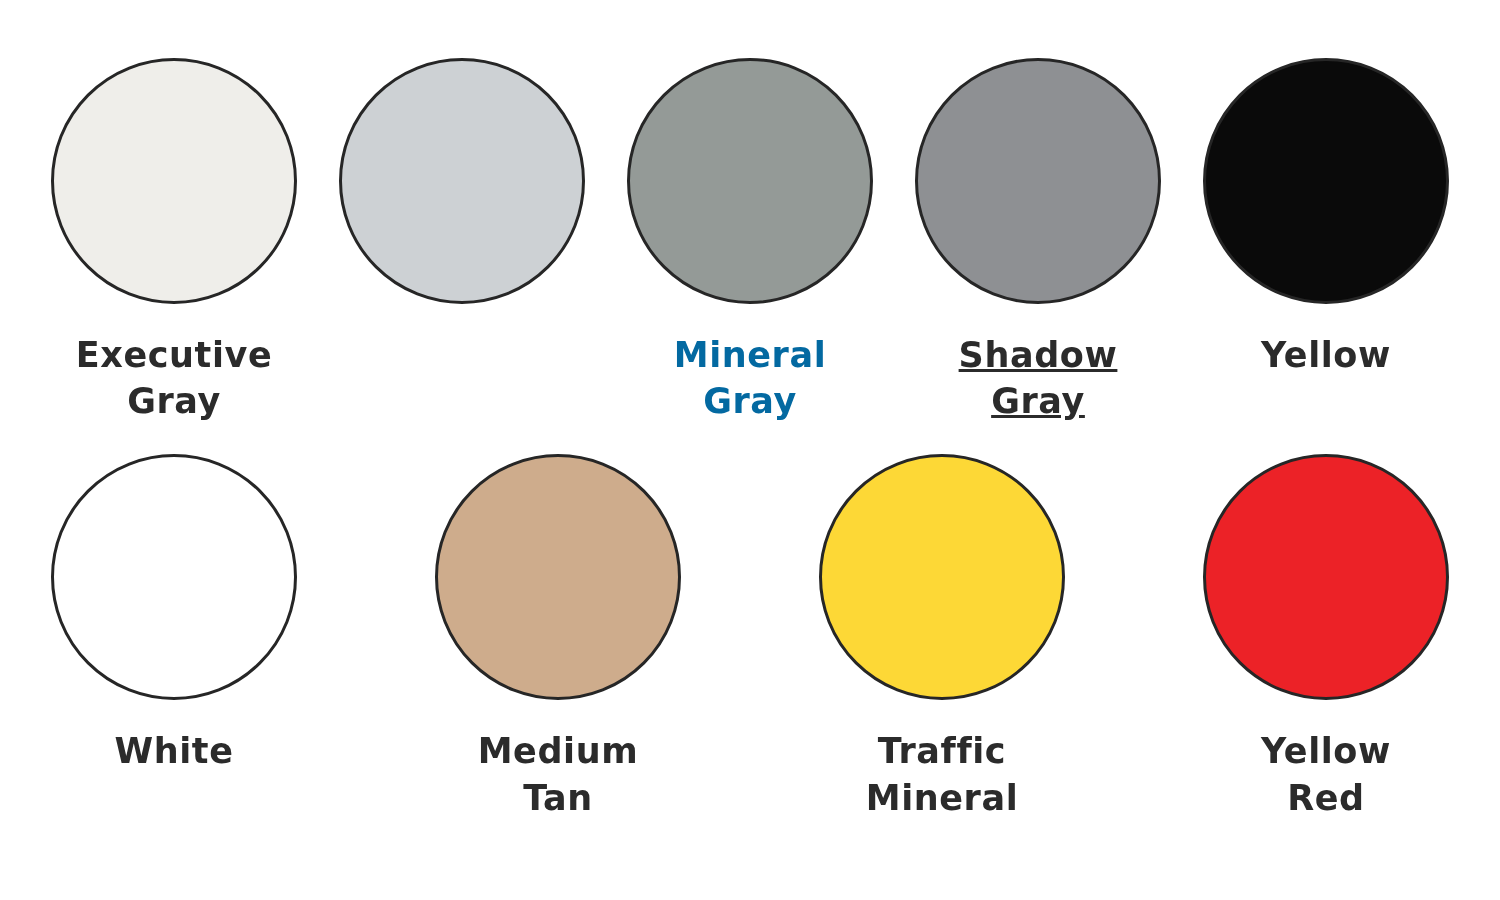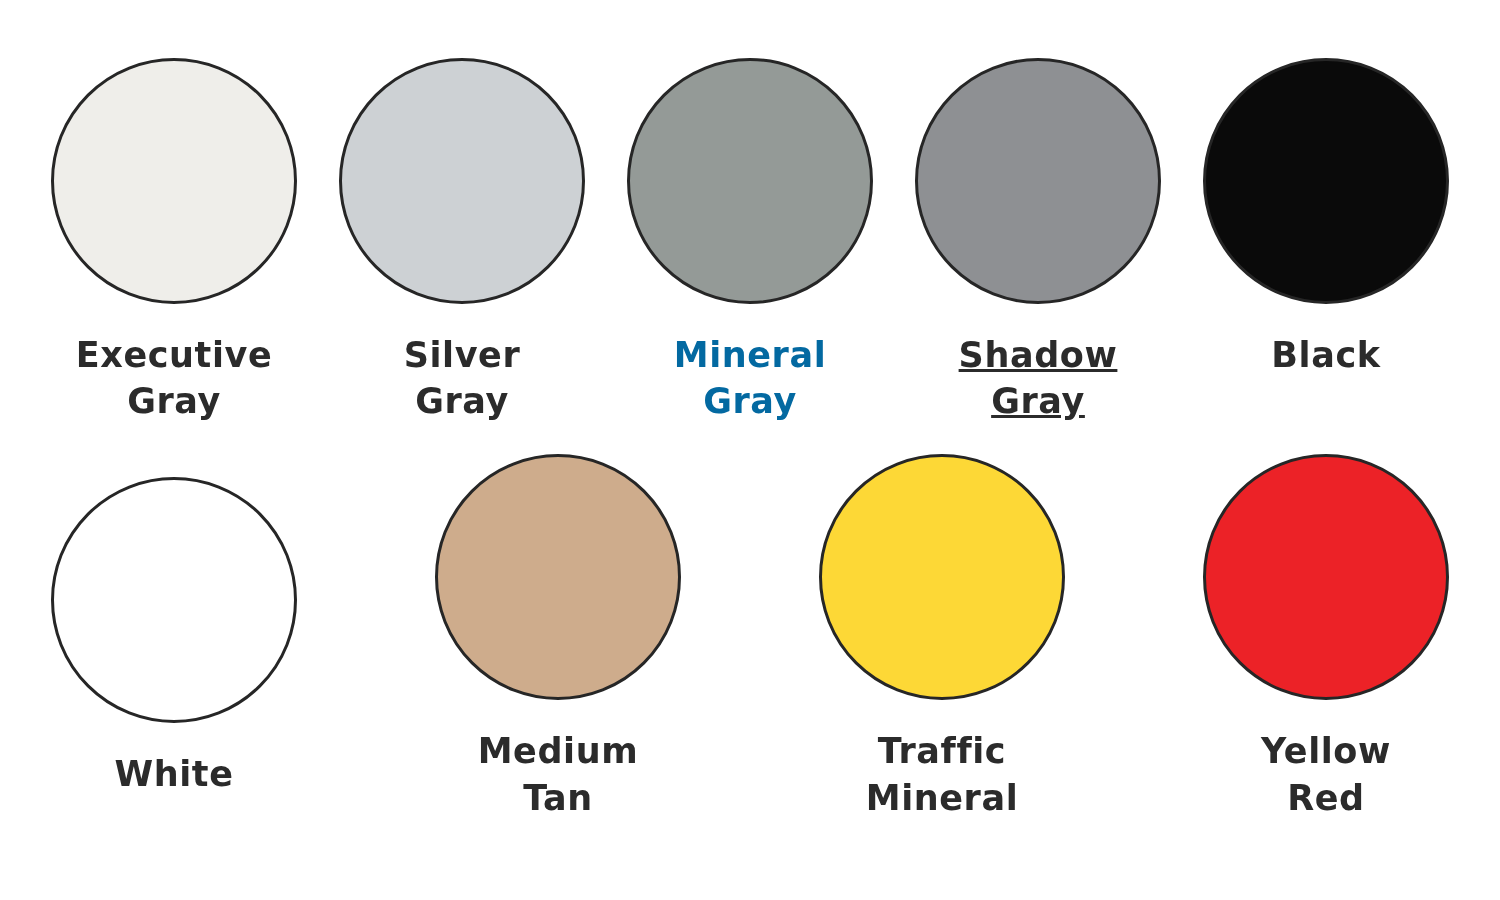--- a/index.html
+++ b/index.html
@@ -29,21 +29,20 @@
     display: flex;
     flex-direction: row;
     justify-content: space-between;
     align-items: flex-start;
     width: 1440px;
     margin: 0 auto;
   }
 
   .swatch-row.row-bottom {
     margin-top: 30px;
-    align-items: center;
   }
 
   .swatch-cell {
     width: 288px;
     display: flex;
     flex-direction: column;
     align-items: center;
   }
 
   .swatch-circle {
@@ -75,36 +74,35 @@
 
   <div class="swatch-row row-top">
 
     <div class="swatch-cell">
       <div class="swatch-circle" style="background-color: rgb(239, 238, 234); border-color: rgb(38, 38, 38);"></div>
       <div class="swatch-label" style="color: rgb(43, 43, 43);">Executive Gray</div>
     </div>
 
     <div class="swatch-cell">
       <div class="swatch-circle" style="background-color: rgb(205, 209, 212); border-color: rgb(38, 38, 38);"></div>
-      <div class="swatch-label" style="color: rgb(43, 43, 43);">Silver Gray</div>
     </div>
 
     <div class="swatch-cell">
       <div class="swatch-circle" style="background-color: rgb(148, 154, 151); border-color: rgb(38, 38, 38);"></div>
       <div class="swatch-label" style="color: #0369a1;">Mineral Gray</div>
     </div>
 
     <div class="swatch-cell">
       <div class="swatch-circle" style="background-color: rgb(142, 144, 147); border-color: rgb(38, 38, 38);"></div>
       <div class="swatch-label" style="color: rgb(43, 43, 43); text-decoration: underline;">Shadow Gray</div>
     </div>
 
     <div class="swatch-cell">
       <div class="swatch-circle" style="background-color: rgb(10, 10, 10); border-color: rgb(38, 38, 38);"></div>
-      <div class="swatch-label" style="color: rgb(43, 43, 43);">Black</div>
+      <div class="swatch-label" style="color: rgb(43, 43, 43);">Yellow</div>
     </div>
 
   </div>
 
   <div class="swatch-row row-bottom">
 
     <div class="swatch-cell">
       <div class="swatch-circle" style="background-color: rgb(255, 255, 255); border-color: rgb(38, 38, 38);"></div>
       <div class="swatch-label" style="color: rgb(43, 43, 43);">White</div>
     </div>

